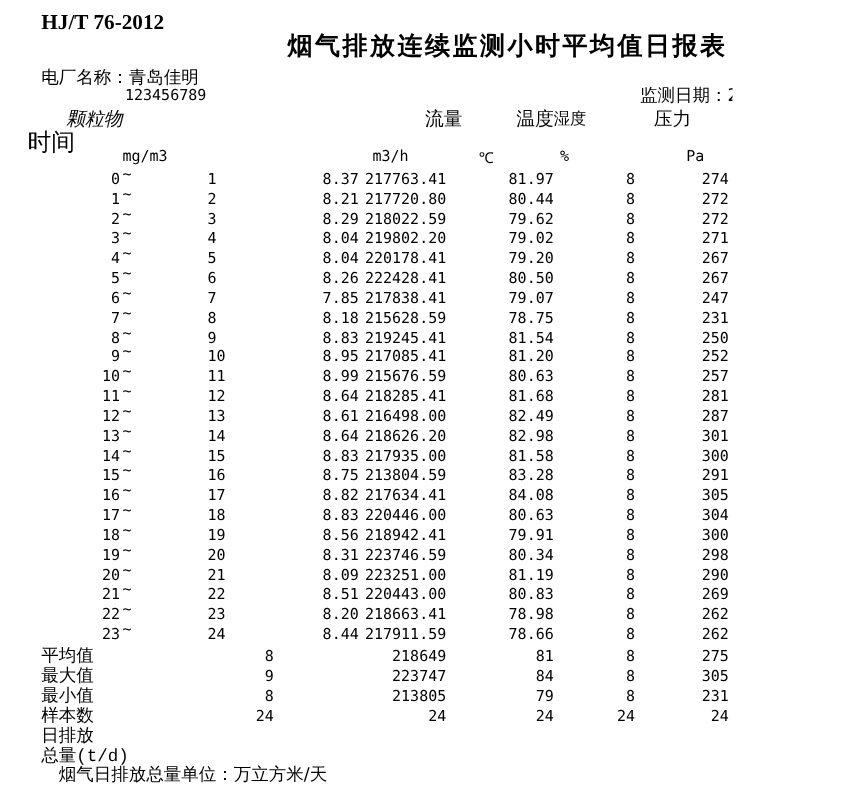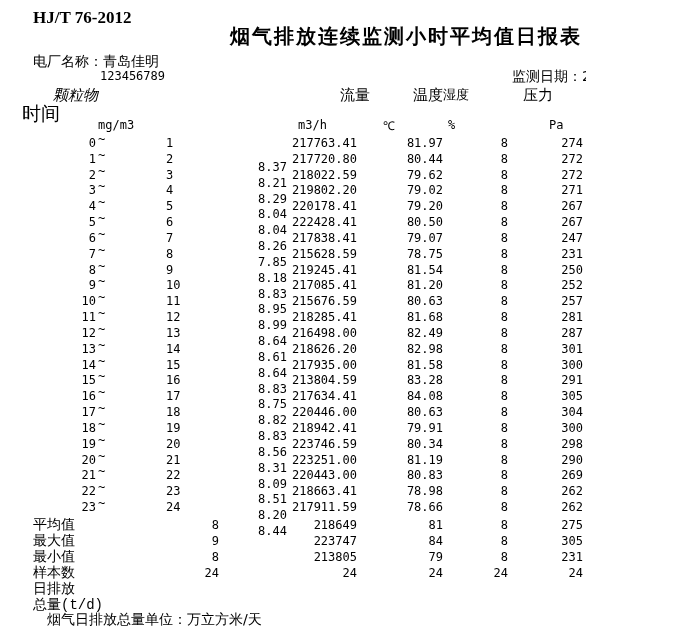--- a/index.html
+++ b/index.html
@@ -27,21 +27,21 @@
   .u-flow  { left:298px; top:118px; }
   .u-temp  { left:383px; top:117px; }
   .u-hum   { left:448px; top:118px; }
   .u-press { left:525px; top:118px;margin-left:24px; }
 
   .row  { position:absolute; left:0; width:688px; height:16px; }
   .c    { position:absolute; top:0; text-align:right; font-family:"DejaVu Sans Mono", monospace; font-size:12px; }
   .c-h1    { left:56px;  width:40px; }
   .c-tilde { left:98px;  top:-4px; width:12px; text-align:left; }
   .c-h2    { left:166px; width:20px; text-align:left; }
-  .c-pm    { left:237px; width:50px;margin-top:24px; }
+  .c-pm    { left:237px; width:50px; }
   .c-flow  { left:287px; width:70px; }
   .c-temp  { left:398px; width:45px; }
   .c-hum   { left:478px; width:30px; }
   .c-press { left:548px; width:35px; }
 
   .s-label { left:33px; top:-2px; text-align:left; font-family:Liberation Mono, monospace; font-size:14px; }
   .s-pm    { left:179px; width:40px; }
   .s-flow  { left:287px; width:70px; }
   .s-temp  { left:398px; width:45px; }
   .s-hum   { left:478px; width:30px; }

